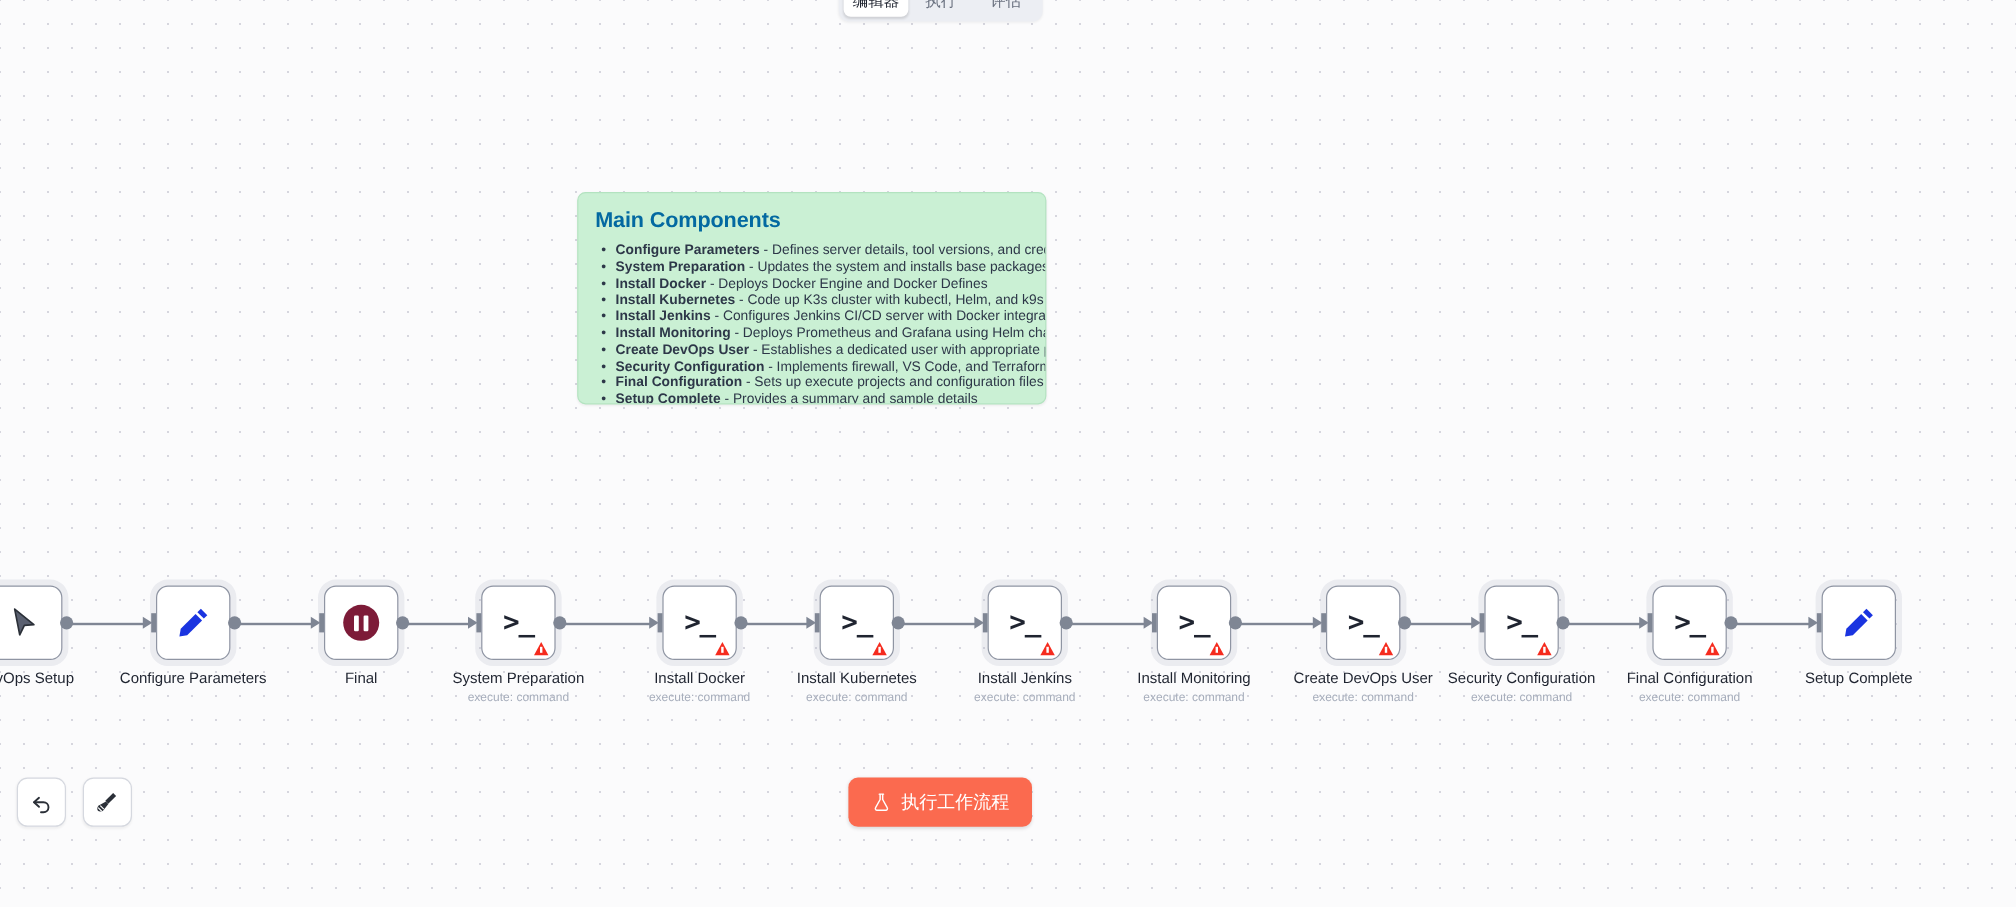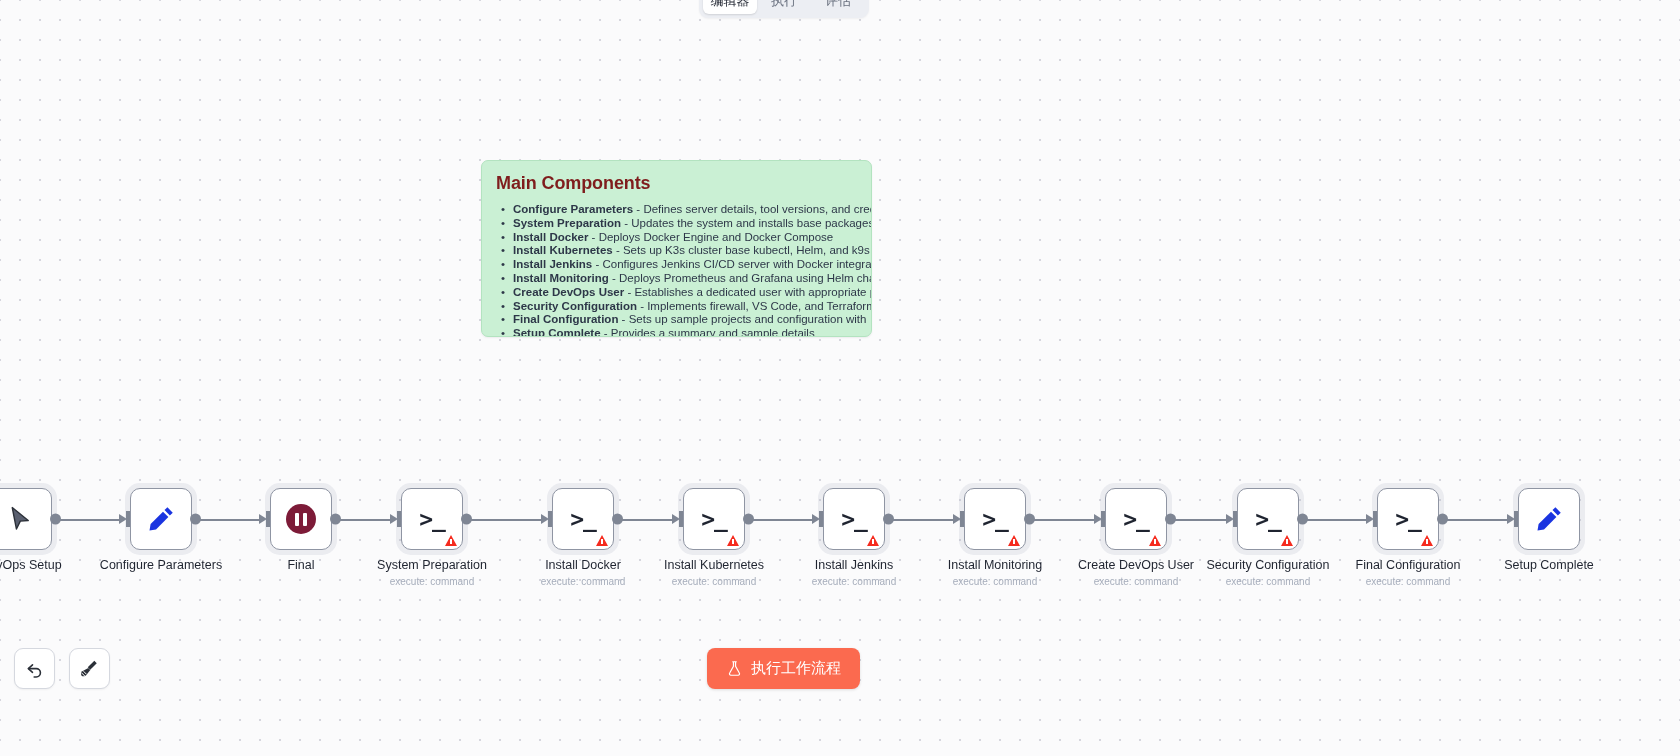--- a/index.html
+++ b/index.html
@@ -60,21 +60,21 @@
     background: #caf0d4;
     border: 1px solid #b3e3c0;
     border-radius: 7px;
     padding: 12px 14px 10px 14px;
     overflow: hidden;
     box-shadow: 0 1px 2px rgba(0,0,0,.06);
   }
   #note h2 {
     font-size: 18px;
     font-weight: 600;
-    color: #7f1d1d;
+    color: #0369a1;
     letter-spacing: -0.1px;
     margin-bottom: 9px;
   }
   #note ul { list-style: none; }
   #note li {
     font-size: 11.5px;
     line-height: 13.8px;
     color: #2d3748;
     white-space: nowrap;
     padding-left: 17px;
@@ -241,27 +241,27 @@
     <div class="tab active">编辑器</div>
     <div class="tab">执行</div>
     <div class="tab">评估</div>
   </div>
 
   <div id="note">
     <h2>Main Components</h2>
     <ul>
       <li><b>Configure Parameters</b><span> - Defines server details, tool versions, and credentials</span></li>
       <li><b>System Preparation</b><span> - Updates the system and installs base packages</span></li>
-      <li><b>Install Docker</b><span> - Deploys Docker Engine and Docker Compose</span></li>
-      <li><b>Install Kubernetes</b><span> - Sets up K3s cluster base kubectl, Helm, and k9s</span></li>
+      <li><b>Install Docker</b><span> - Deploys Docker Engine and Docker Defines</span></li>
+      <li><b>Install Kubernetes</b><span> - Code up K3s cluster with kubectl, Helm, and k9s</span></li>
       <li><b>Install Jenkins</b><span> - Configures Jenkins CI/CD server with Docker integration</span></li>
       <li><b>Install Monitoring</b><span> - Deploys Prometheus and Grafana using Helm charts</span></li>
       <li><b>Create DevOps User</b><span> - Establishes a dedicated user with appropriate permissions</span></li>
       <li><b>Security Configuration</b><span> - Implements firewall, VS Code, and Terraform</span></li>
-      <li><b>Final Configuration</b><span> - Sets up sample projects and configuration with</span></li>
+      <li><b>Final Configuration</b><span> - Sets up execute projects and configuration files</span></li>
       <li><b>Setup Complete</b><span> - Provides a summary and sample details</span></li>
     </ul>
   </div>
 
   <div id="flow">
       <div class="node" style="left: -10px;">
         <div class="box">
           <svg width="28" height="28" viewBox="0 0 24 24">
             <path d="M4.5 2.2 L18.2 13.3 L11.4 13.8 L8.1 20.6 Z" fill="#5a6070" stroke="#2b3038" stroke-width="1.2" stroke-linejoin="round"></path>
           </svg>

